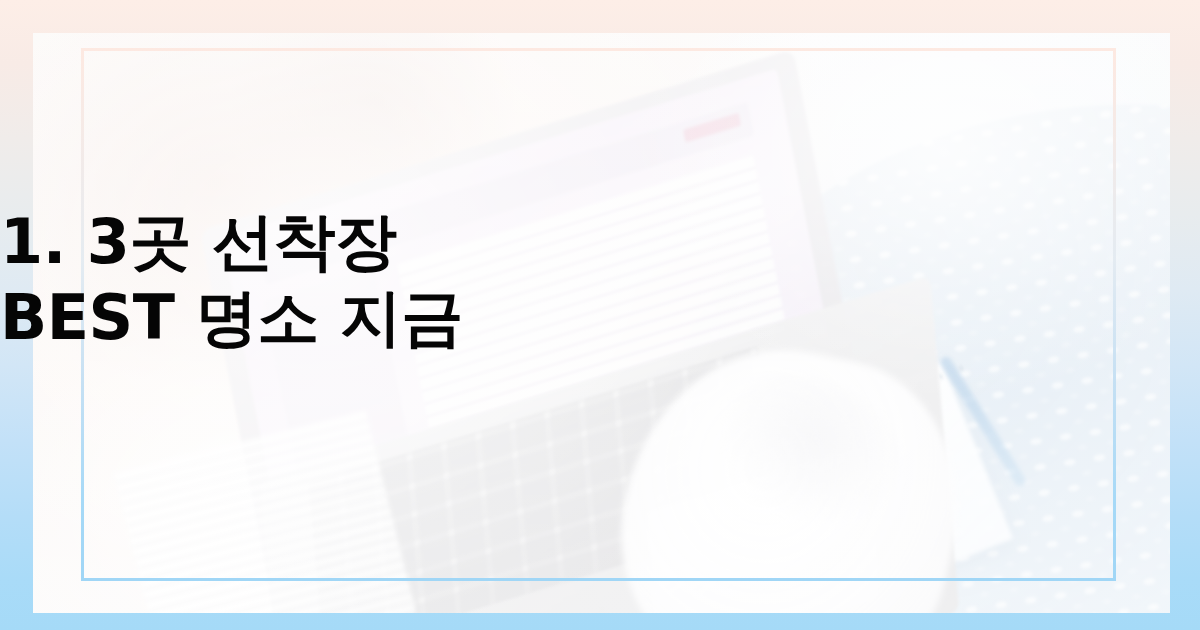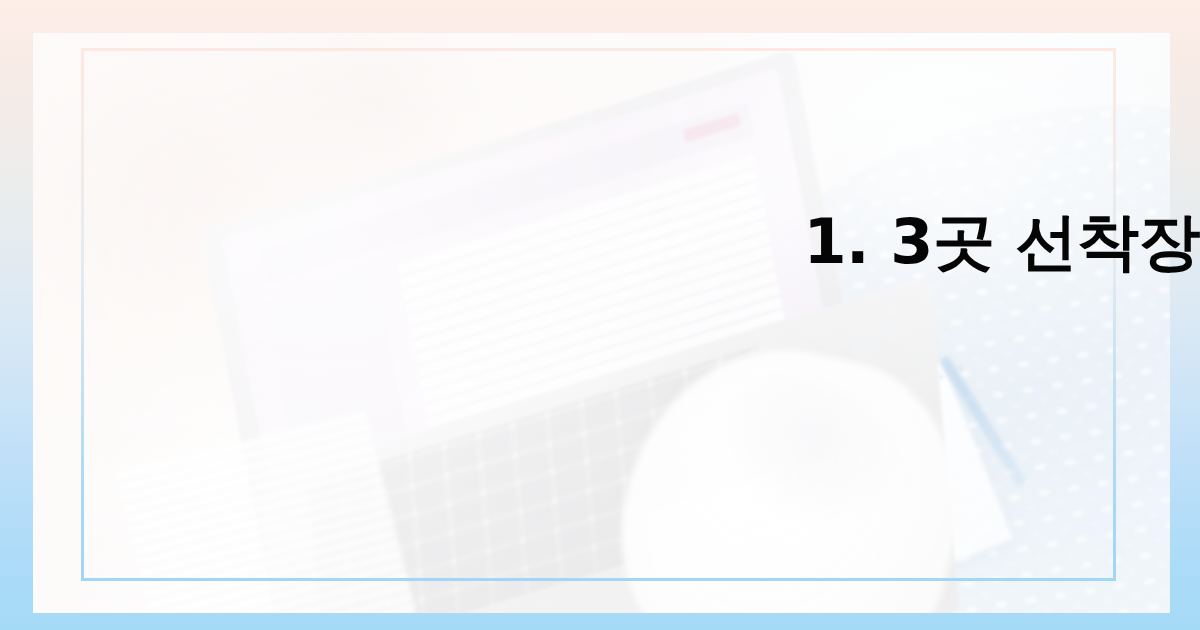--- a/index.html
+++ b/index.html
@@ -336,21 +336,21 @@
         rgba(160,214,246,1) 100%) 1;
     pointer-events: none;
   }
 
   
   .headline {
     position: absolute;
     left: 0;
     right: 0;
     top: 204px;
-    text-align: right;
+    text-align: left;
     pointer-events: none;
   }
   .headline .line {
     display: block;
     font-family: "DejaVu Sans", "Liberation Sans", sans-serif;
     font-weight: 700;
     font-size: 62px;
     line-height: 76px;
     letter-spacing: -0.5px;
     color: #050505;
@@ -393,15 +393,16 @@
     <div class="sleeve-fold"></div>
 
     <div class="haze"></div>
     <div class="haze-2"></div>
   </div>
 
   <div class="inner-frame"></div>
 
   <div class="headline">
     <span class="line">1. 3곳 선착장</span>
+    <span class="line">BEST 명소 지금</span>
   </div>
 
 </div>
 
 </body></html>

